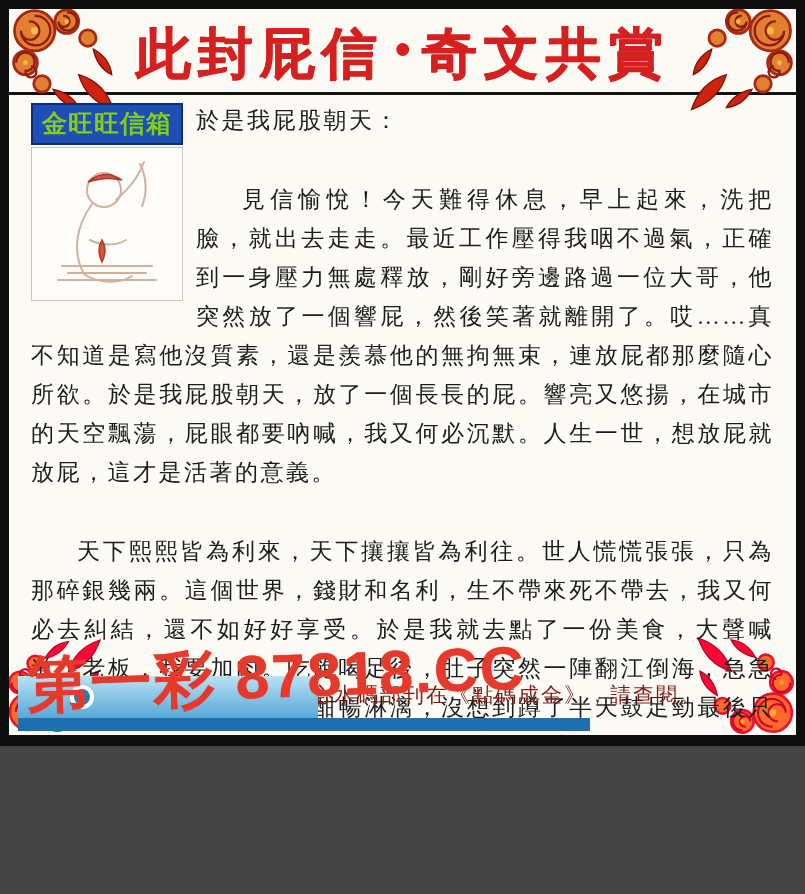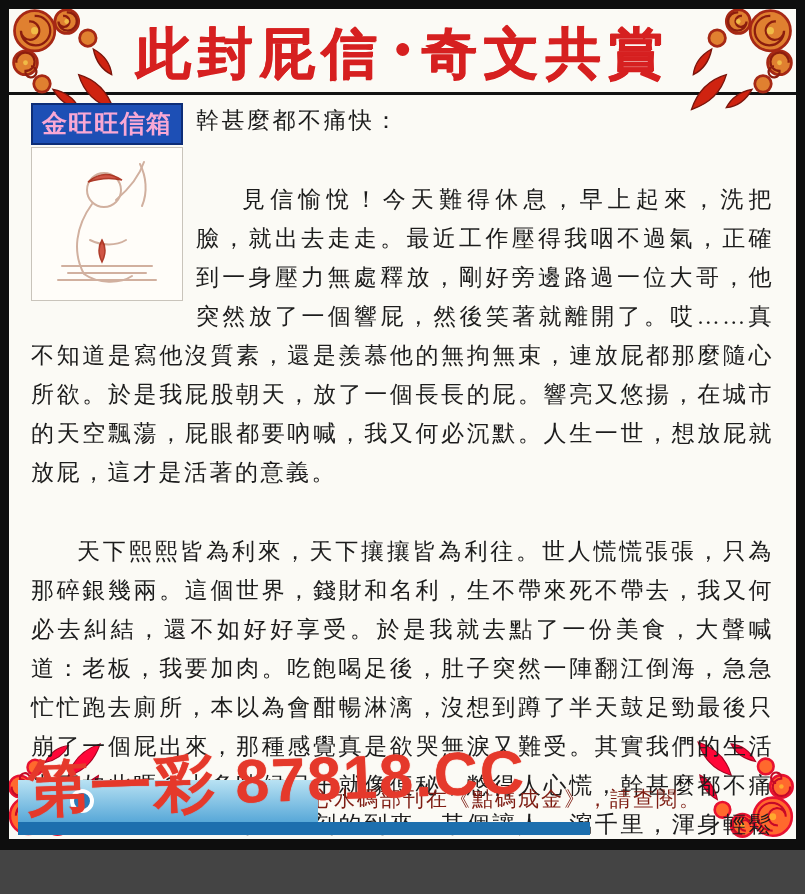--- a/index.html
+++ b/index.html
@@ -1,18 +1,18 @@
 <!DOCTYPE html>
 <html><head>
 <meta charset="utf-8">
 <style>
   html,body{margin:0;padding:0;background:#444;}
   .page{
     position:relative;
-    width:805px;height:850px;
+    width:805px;height:746px;
     box-sizing:border-box;
     background:#fbfaf5;
     border:9px solid #0e0e0e;
     border-bottom-width:11px;
     overflow:hidden;
     font-family:"Liberation Serif","DejaVu Serif",serif;
     color:#1c1c1c;
   }
   
   .title-row{
@@ -45,21 +45,21 @@
     z-index:2;
   }
   .mailbox{
     float:left;
     width:152px;
     margin:2px 13px 6px 0;
   }
   .mailbox-header{
     background:#1d4fb5;
     border:2px solid #0d2d77;
-    color:#f9a8d4;
+    color:#84cc16;
     font-weight:900;
     font-size:25px;
     letter-spacing:1px;
     text-align:center;
     padding:2px 0 3px 0;
     font-family:"DejaVu Sans","Liberation Sans",sans-serif;
   }
   .mailbox-figure{
     border:1px solid #c9c4bb;
     background:#fffdf9;
@@ -214,21 +214,21 @@
             <path d="M36,125 L114,125"></path>
           </g>
           <g fill="#cc4433" stroke="#a62815" stroke-width="1.5" opacity="0.9">
             <path d="M56,34 Q72,20 90,32 Q74,28 56,34 Z"></path>
             <path d="M70,92 q6,10 0,22 q-6,-12 0,-22 Z"></path>
           </g>
         </svg>
       </div>
     </div>
 
-    <p class="greeting">幹甚麼都不痛快：</p>
+    <p class="greeting">於是我屁股朝天：</p>
     <p class="para indent">見信愉悅！今天難得休息，早上起來，洗把臉，就出去走走。最近工作壓得我咽不過氣，正確到一身壓力無處釋放，剛好旁邊路過一位大哥，他突然放了一個響屁，然後笑著就離開了。哎……真不知道是寫他沒質素，還是羨慕他的無拘無束，連放屁都那麼隨心所欲。於是我屁股朝天，放了一個長長的屁。響亮又悠揚，在城市的天空飄蕩，屁眼都要吶喊，我又何必沉默。人生一世，想放屁就放屁，這才是活著的意義。</p>
     <p class="para indent">天下熙熙皆為利來，天下攘攘皆為利往。世人慌慌張張，只為那碎銀幾兩。這個世界，錢財和名利，生不帶來死不帶去，我又何必去糾結，還不如好好享受。於是我就去點了一份美食，大聲喊道：老板，我要加肉。吃飽喝足後，肚子突然一陣翻江倒海，急急忙忙跑去廁所，本以為會酣暢淋漓，沒想到蹲了半天鼓足勁最後只崩了一個屁出來，那種感覺真是欲哭無淚又難受。其實我們的生活也不如此嗎？大多時候日子就像便秘，憋得人心慌，幹甚麼都不痛快，你只能等待著某個時刻的到來，某個讓人一瀉千里，渾身輕鬆的時刻。這屁滾尿流的人生，偶爾嘴角張開放聲大笑，可捂住鼻子緊皺眉頭才是常態。鑒於此，我祝各位讀友永遠通暢。不論是大便，還是生活。並祝老師生活愉快，笑口常開。</p>
     <p class="signoff">永遠通暢</p>
 
   </div>
 
   <div class="band">
     <span class="logo-circle"></span>
   </div>
   <div class="band-bar"></div>

